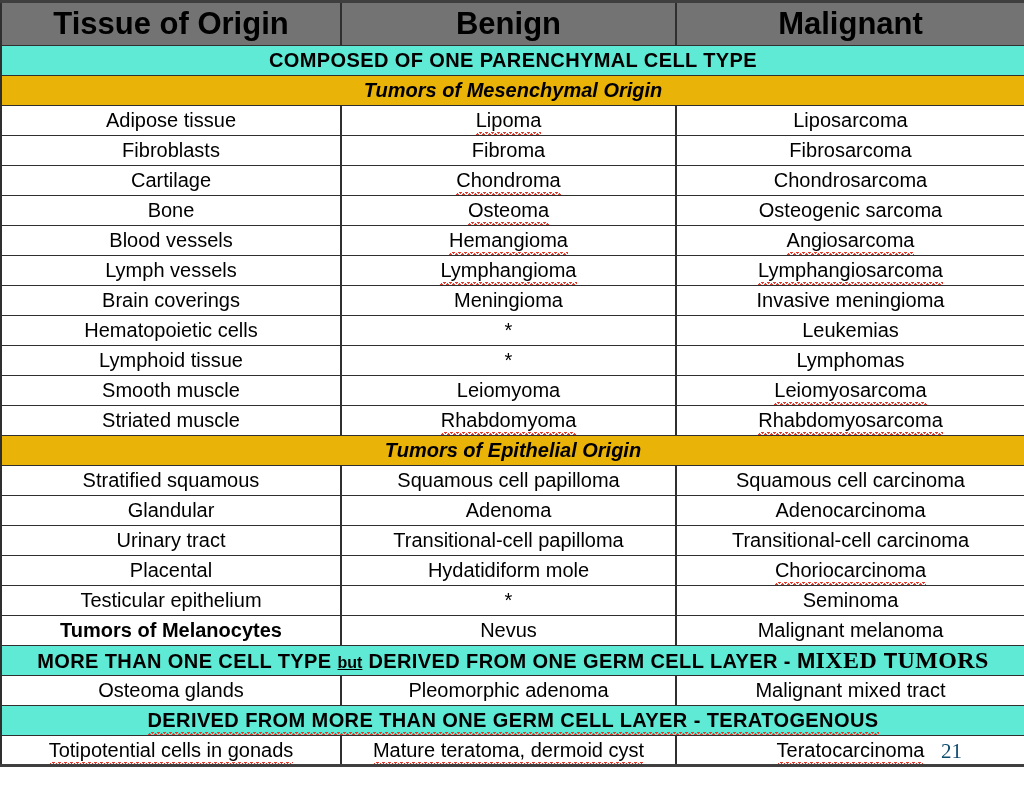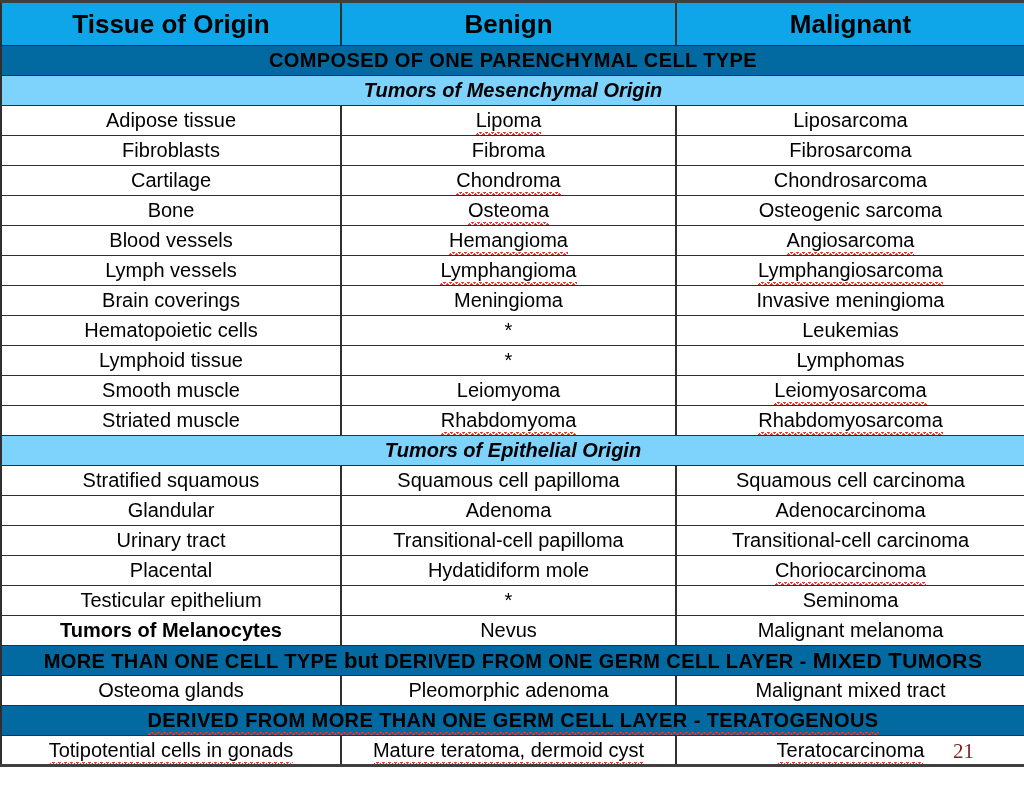--- a/index.html
+++ b/index.html
@@ -44,66 +44,67 @@
     color: #000000;
     height: 30px;
     padding: 0 4px;
     box-sizing: border-box;
     white-space: nowrap;
     overflow: hidden;
   }
 
   
   tr.head-row td {
-    background: #0ea5e9;
-    font-weight: bold;
-    font-size: 26px;
+    background: #737373;
+    font-weight: bold;
+    font-size: 31px;
     height: 44px;
     letter-spacing: 0px;
   }
 
   
   td.banner-blue {
     color: #1414d2;
     font-weight: bold;
     font-size: 19px;
     letter-spacing: 0.4px;
     height: 29px;
-    background: #0369a1;
+    background: #5eead4;
   }
 
   
   td.banner-red {
     color: #f01414;
     font-weight: bold;
     font-style: italic;
     font-size: 21px;
     height: 29px;
-    background: #7dd3fc;
+    background: #eab308;
   }
 
   td.bold-cell {
     font-weight: bold;
     font-size: 23px;
     margin-top: 46px;
   }
 
   td.star-cell {
     vertical-align: top;
     padding-top: 2px;
     font-size: 17px;
   }
 
   
   .sc-big { font-size: 22px; }
-  .sc-small { font-size: 21px; }
+  .sc-small { font-size: 24px; font-family: Liberation Serif, serif; }
   .but-word {
-    font-size: 22px;
+    font-size: 16px;
     text-transform: none;
     letter-spacing: 0px;
+    text-decoration: underline;
   }
 
   
   .sq {
     position: relative;
     display: inline-block;
   }
   .sq::after {
     content: "";
     position: absolute;
@@ -115,25 +116,25 @@
       radial-gradient(circle at 1.5px 2.6px, #e23c2e 1.25px, rgba(0,0,0,0) 1.5px),
       radial-gradient(circle at 4.5px 0.4px, #e23c2e 1.25px, rgba(0,0,0,0) 1.5px);
     background-size: 6px 3px;
     background-repeat: repeat-x;
     pointer-events: none;
   }
 
   
   .slide-number {
     position: absolute;
-    right: 50px;
+    right: 62px;
     top: 739px;
     font-family: "Liberation Serif", serif;
     font-size: 21px;
-    color: #7f1d1d;
+    color: #0c4a6e;
     z-index: 5;
   }
 </style>
 </head>
 <body>
 
 <div class="slide">
 
   <div class="slide-number">21</div>
 

